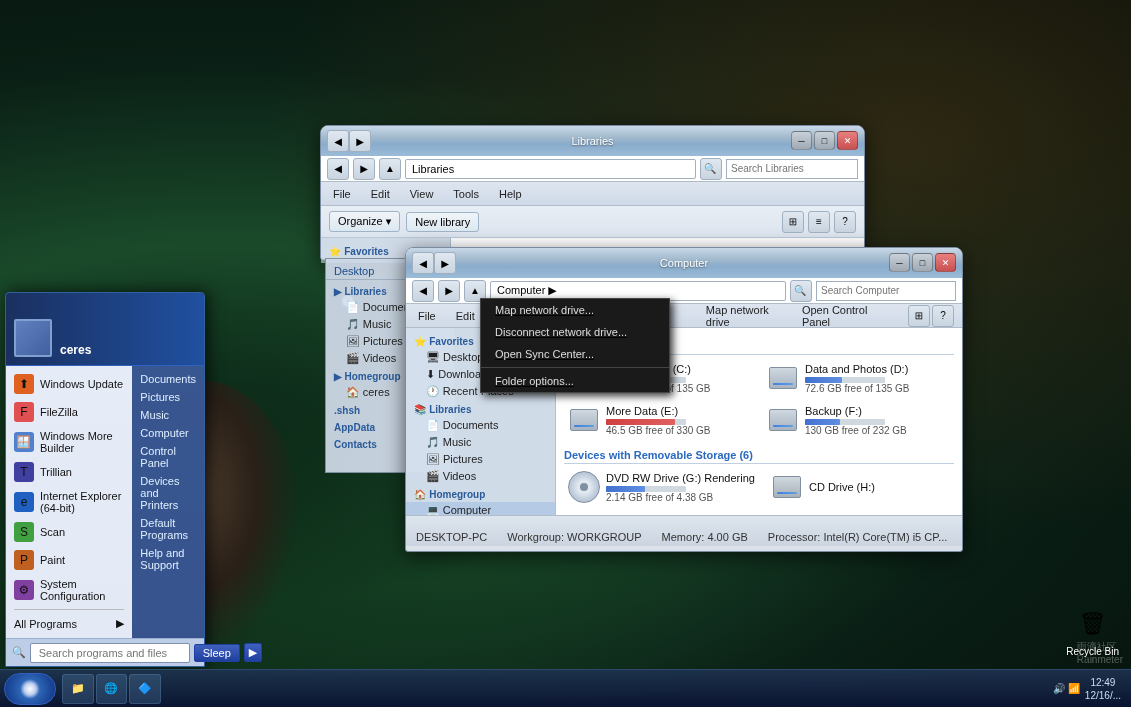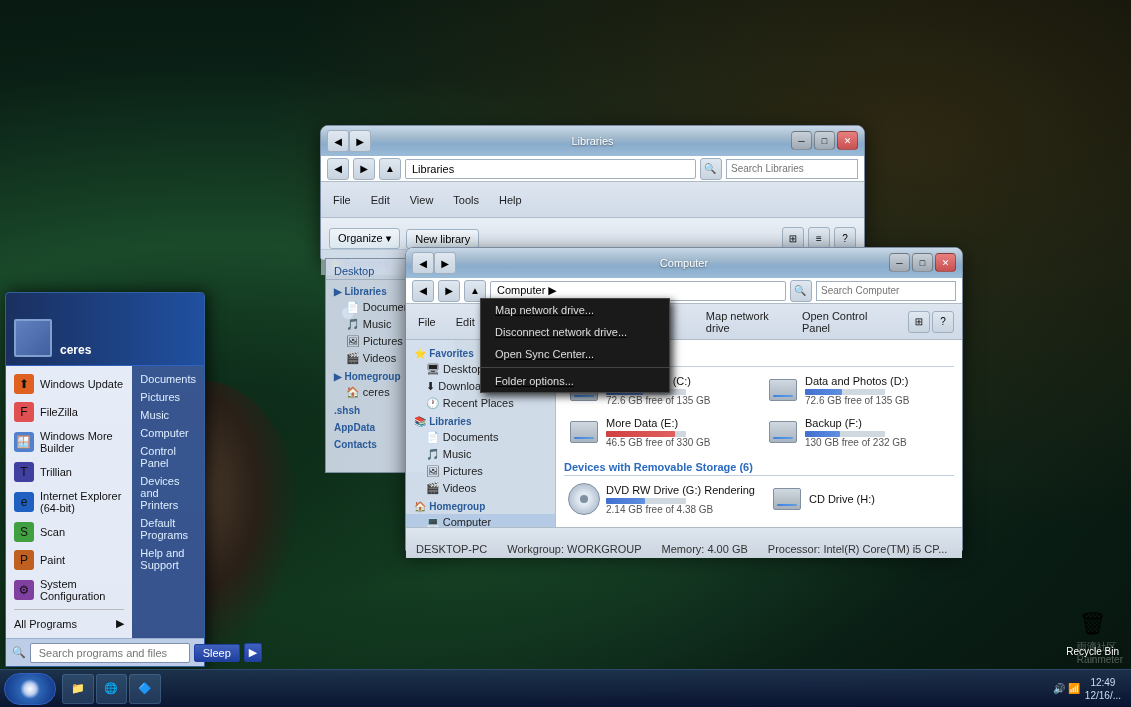--- a/index.html
+++ b/index.html
@@ -105,21 +105,21 @@
     
     .computer-window {
       left: 405px;
       top: 247px;
       width: 558px;
       height: 305px;
       z-index: 20;
     }
 
     .win7-menubar {
-      height: 36px;
+      height: 24px;
       background: linear-gradient(180deg, #dde5ef 0%, #d0dae8 100%);
       display: flex;
       align-items: center;
       padding: 0 8px;
       gap: 12px;
       border-bottom: 1px solid #b0bcc8;
     }
 
     .win7-menubar span {
       font-size: 11px;
@@ -129,21 +129,21 @@
     }
 
     .win7-menubar span.active {
       background: rgba(80,120,180,0.4);
     }
 
     .win7-toolbar {
       height: 32px;
       background: linear-gradient(180deg, #e8eef5 0%, #dce4ee 100%);
       display: flex;
-      align-items: flex-end;
+      align-items: center;
       padding: 0 8px;
       gap: 6px;
       border-bottom: 1px solid #b8c8d8;
     }
 
     .toolbar-btn {
       padding: 3px 8px;
       background: linear-gradient(180deg, #f0f4f8 0%, #dce8f0 100%);
       border: 1px solid #a0b4c8;
       border-radius: 3px;

